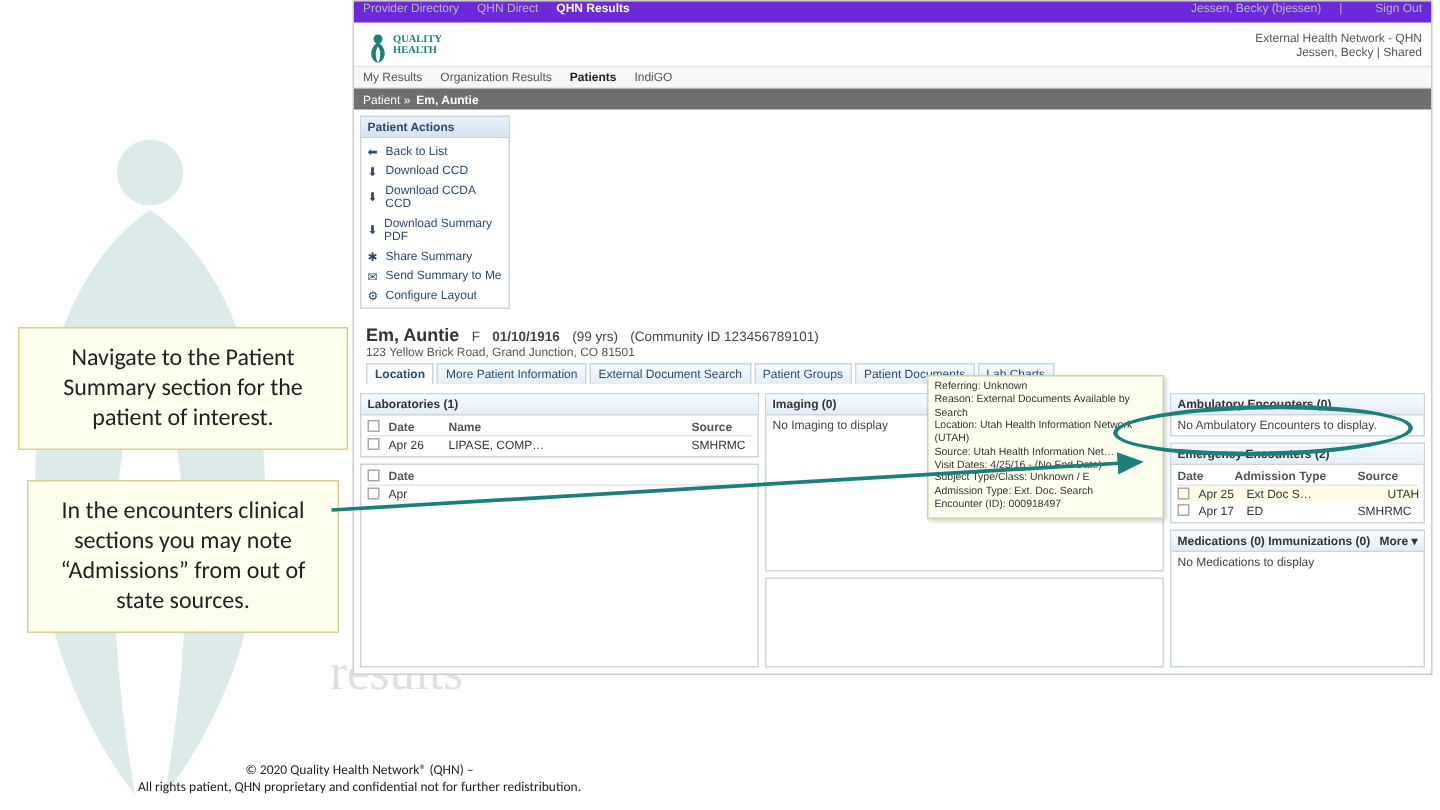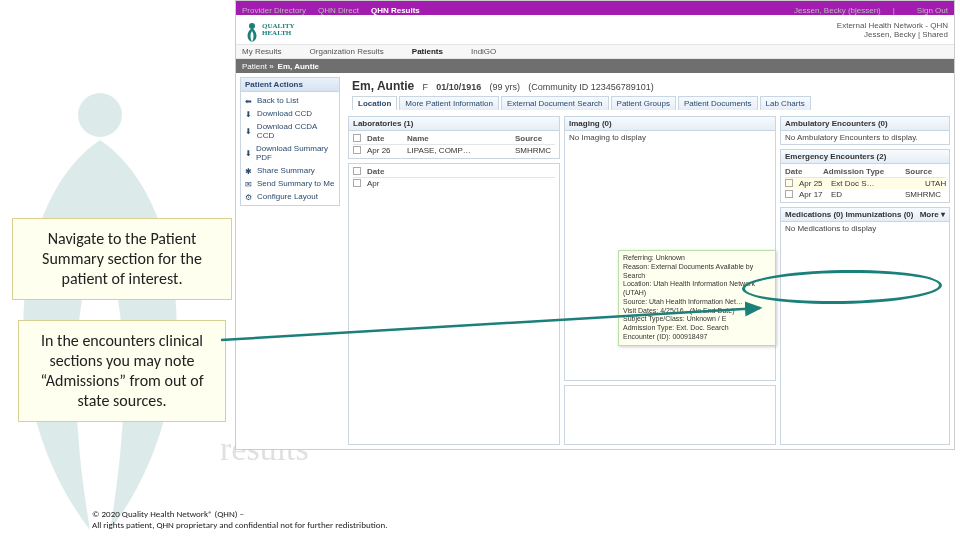--- a/index.html
+++ b/index.html
@@ -4,38 +4,38 @@
 <style>
   * { box-sizing: border-box; margin: 0; padding: 0; }
   html, body { width: 960px; height: 540px; font-family: Arial, Helvetica, sans-serif; background: #fff; overflow: hidden; }
 
   
   .bg-figure { position: absolute; left: -50px; top: 60px; width: 320px; height: 500px; opacity: 0.15; pointer-events: none; }
   .bg-results { position: absolute; left: 220px; top: 430px; font-size: 34px; color: #ccc; opacity: 0.6; font-family: Georgia, serif; }
 
   
   .app { position: absolute; left: 235px; top: 0; width: 720px; height: 450px; border: 1px solid #ccc; font-size: 8px; color: #333; background: #fff; }
-  .topbar { background: #a21caf; color: #ddd; display: flex; align-items: flex-end; height: 14px; padding: 0 6px; gap: 12px; }
+  .topbar { background: #6d28d9; color: #ddd; display: flex; align-items: flex-start; height: 14px; padding: 0 6px; gap: 12px; }
   .topbar .nav-item { color: #bbb; font-size: 8px; }
   .topbar .nav-item.active { color: #fff; font-weight: bold; }
   .topbar .spacer { flex: 1; }
   .topbar .user { color: #bbb; }
   .topbar .signout { color: #bbb; margin-left: 10px; }
 
   .brandrow { display: flex; align-items: center; height: 30px; padding: 2px 6px; border-bottom: 1px solid #e5e5e5; }
   .brandrow .logo { width: 60px; height: 24px; display:flex; align-items:center; }
   .brandrow .right { margin-left: auto; text-align: right; font-size: 8px; color:#555;}
 
-  .subnav { height: 14px; padding: 0 6px; display:flex; gap:28px; align-items:center; font-size:8px; color:#555; background:#f7f7f7; border-bottom:1px solid #e5e5e5;}
+  .subnav { height: 14px; padding: 0 6px; display:flex; gap:12px; align-items:center; font-size:8px; color:#555; background:#f7f7f7; border-bottom:1px solid #e5e5e5;}
   .subnav .sn.active { font-weight:bold; color:#222;}
 
   .crumb { height: 14px; background:#6f6f6f; color:#fff; font-size:8px; display:flex; align-items:center; padding:0 6px;}
   .crumb b { margin-left:4px;}
 
-  .workarea { display:flex; height: calc(100% - 14px - 30px - 14px - 14px); }
+  .workarea { display:flex; height: calc(100% - 14px - 30px - 14px - 14px); flex-direction: column; }
   .sidebar { width: 108px; padding: 4px; }
   .panel { border:1px solid #c9d6e2; background:#fff; }
   .panel-h { background: linear-gradient(#eaf1f9,#d5e3f1); border-bottom:1px solid #c9d6e2; font-size:8px; font-weight:bold; color:#2b4a6d; padding:2px 4px;}
   .action-list { padding:2px 0; }
   .action-item { display:flex; align-items:center; gap:4px; padding:2px 4px; color:#2b4a6d; font-size:8px;}
   .action-item .ico { width:8px; height:8px; }
 
   .main { flex:1; padding:4px; display:flex; flex-direction:column; gap:4px; overflow:hidden;}
   .pt-header { padding:2px 4px; }
   .pt-name { font-size:12px; font-weight:bold; display:inline-block; }
@@ -60,21 +60,21 @@
   .tooltip { position:absolute; left:618px; top:250px; width:158px; background:#fffff0; border:1px solid #bda; padding:3px 4px; font-size:7px; color:#333; line-height:1.25; box-shadow:1px 1px 3px rgba(0,0,0,.2);}
   .ellipse { position:absolute; left:742px; top:270px; width:200px; height:34px; border:3px solid #1b7f7a; border-radius:50%; transform:rotate(-1deg); pointer-events:none;}
 
   
   .callout { position:absolute; background:#fffff0; border:1px solid #d8d090; padding:10px 8px; text-align:center; font-family:"Calibri", Arial, sans-serif; font-size:16px; color:#222; line-height:1.25;}
   .callout.c1 { left:12px; top:218px; width:220px; }
   .callout.c2 { left:18px; top:320px; width:208px; }
 
   .arrow-svg { position:absolute; left:215px; top:300px; width:560px; height:60px; pointer-events:none; }
 
-  .footer { position:absolute; left:92px; bottom:10px; font-size:9px; color:#222; font-family:"Calibri", Arial, sans-serif;}
+  .footer { position:absolute; left:92px; bottom:10px; font-size:9px; color:#222; font-family:"Calibri", Arial, sans-serif;text-align:center;}
 </style>
 </head>
 <body>
 
 <svg class="bg-figure" viewBox="0 0 320 500">
   <circle cx="150" cy="55" r="22" fill="#1b7f7a"></circle>
   <path d="M150 80 C60 140 40 340 140 470 C120 350 120 250 150 170 C180 250 180 350 160 470 C260 340 240 140 150 80 Z" fill="#1b7f7a"></path>
 </svg>
 <div class="bg-results">results</div>
 
@@ -153,20 +153,21 @@
       </div>
     </div>
 
     <div class="main">
       <div class="pt-header">
         <span class="pt-name">Em, Auntie</span>
         <span class="pt-meta">F</span>
         <span class="pt-meta" style="font-weight:bold">01/10/1916</span>
         <span class="pt-meta">(99 yrs)</span>
         <span class="pt-meta">(Community ID 123456789101)</span>
+        <div class="pt-addr">123 Yellow Brick Road, Grand Junction, CO 81501</div>
         <div class="tabs">
           <div class="tab active">Location</div>
           <div class="tab">More Patient Information</div>
           <div class="tab">External Document Search</div>
           <div class="tab">Patient Groups</div>
           <div class="tab">Patient Documents</div>
           <div class="tab">Lab Charts</div>
         </div>
       </div>
 

